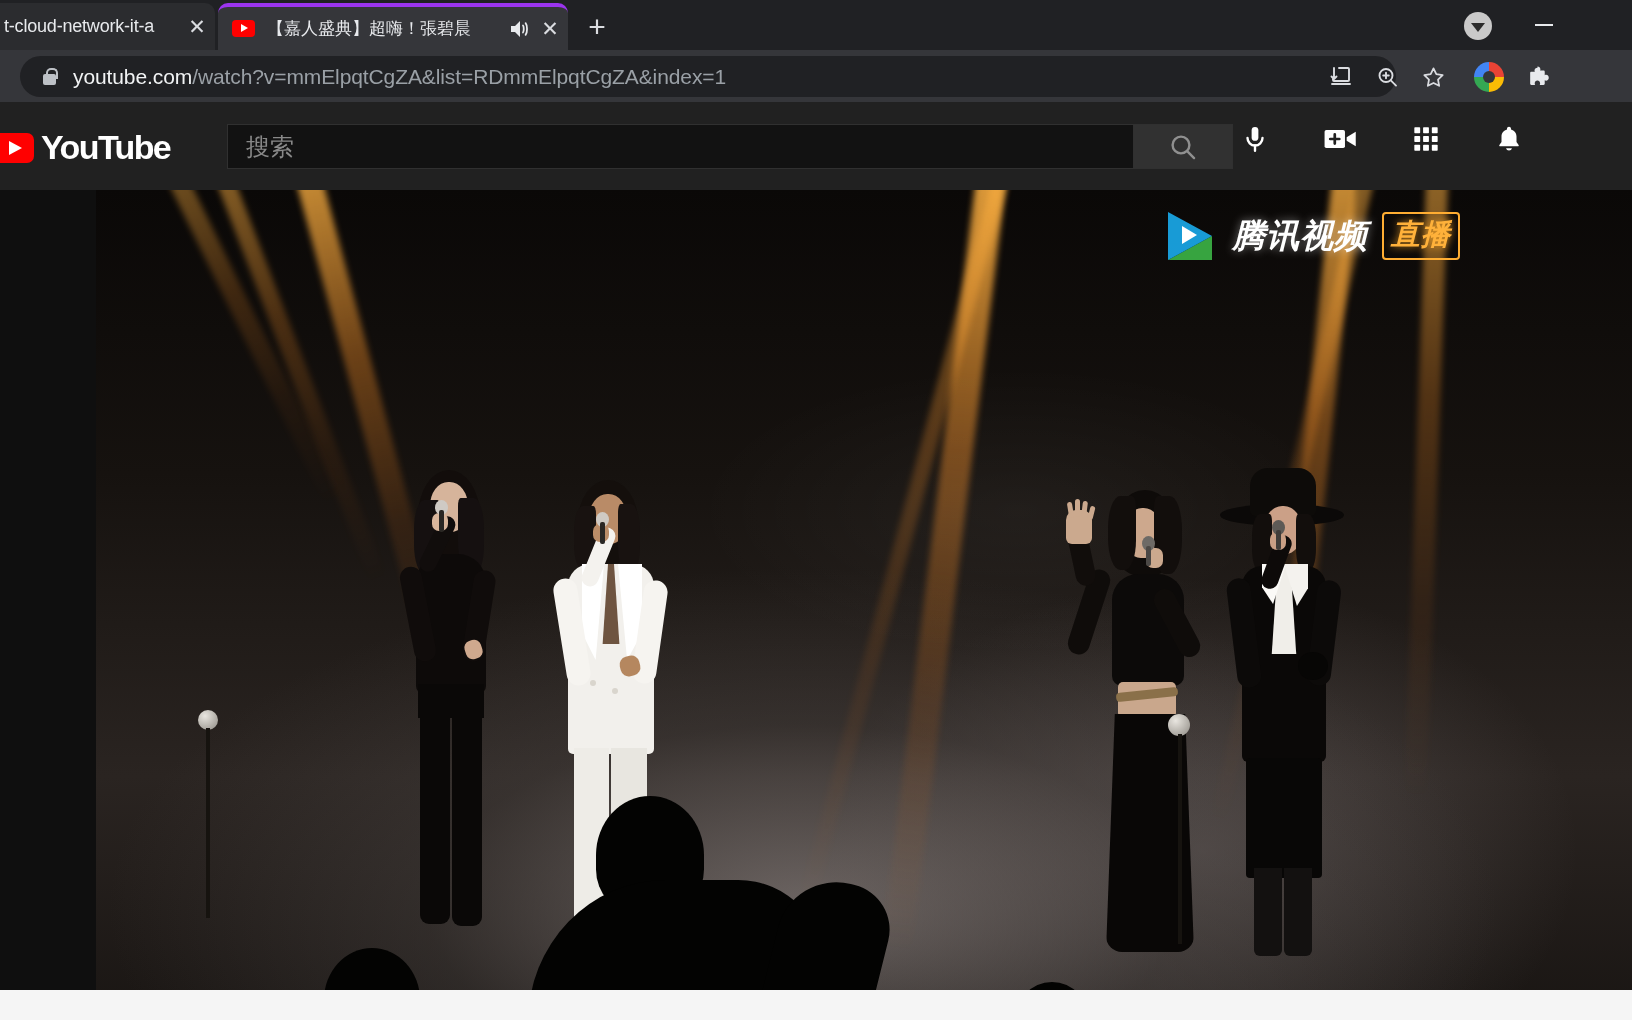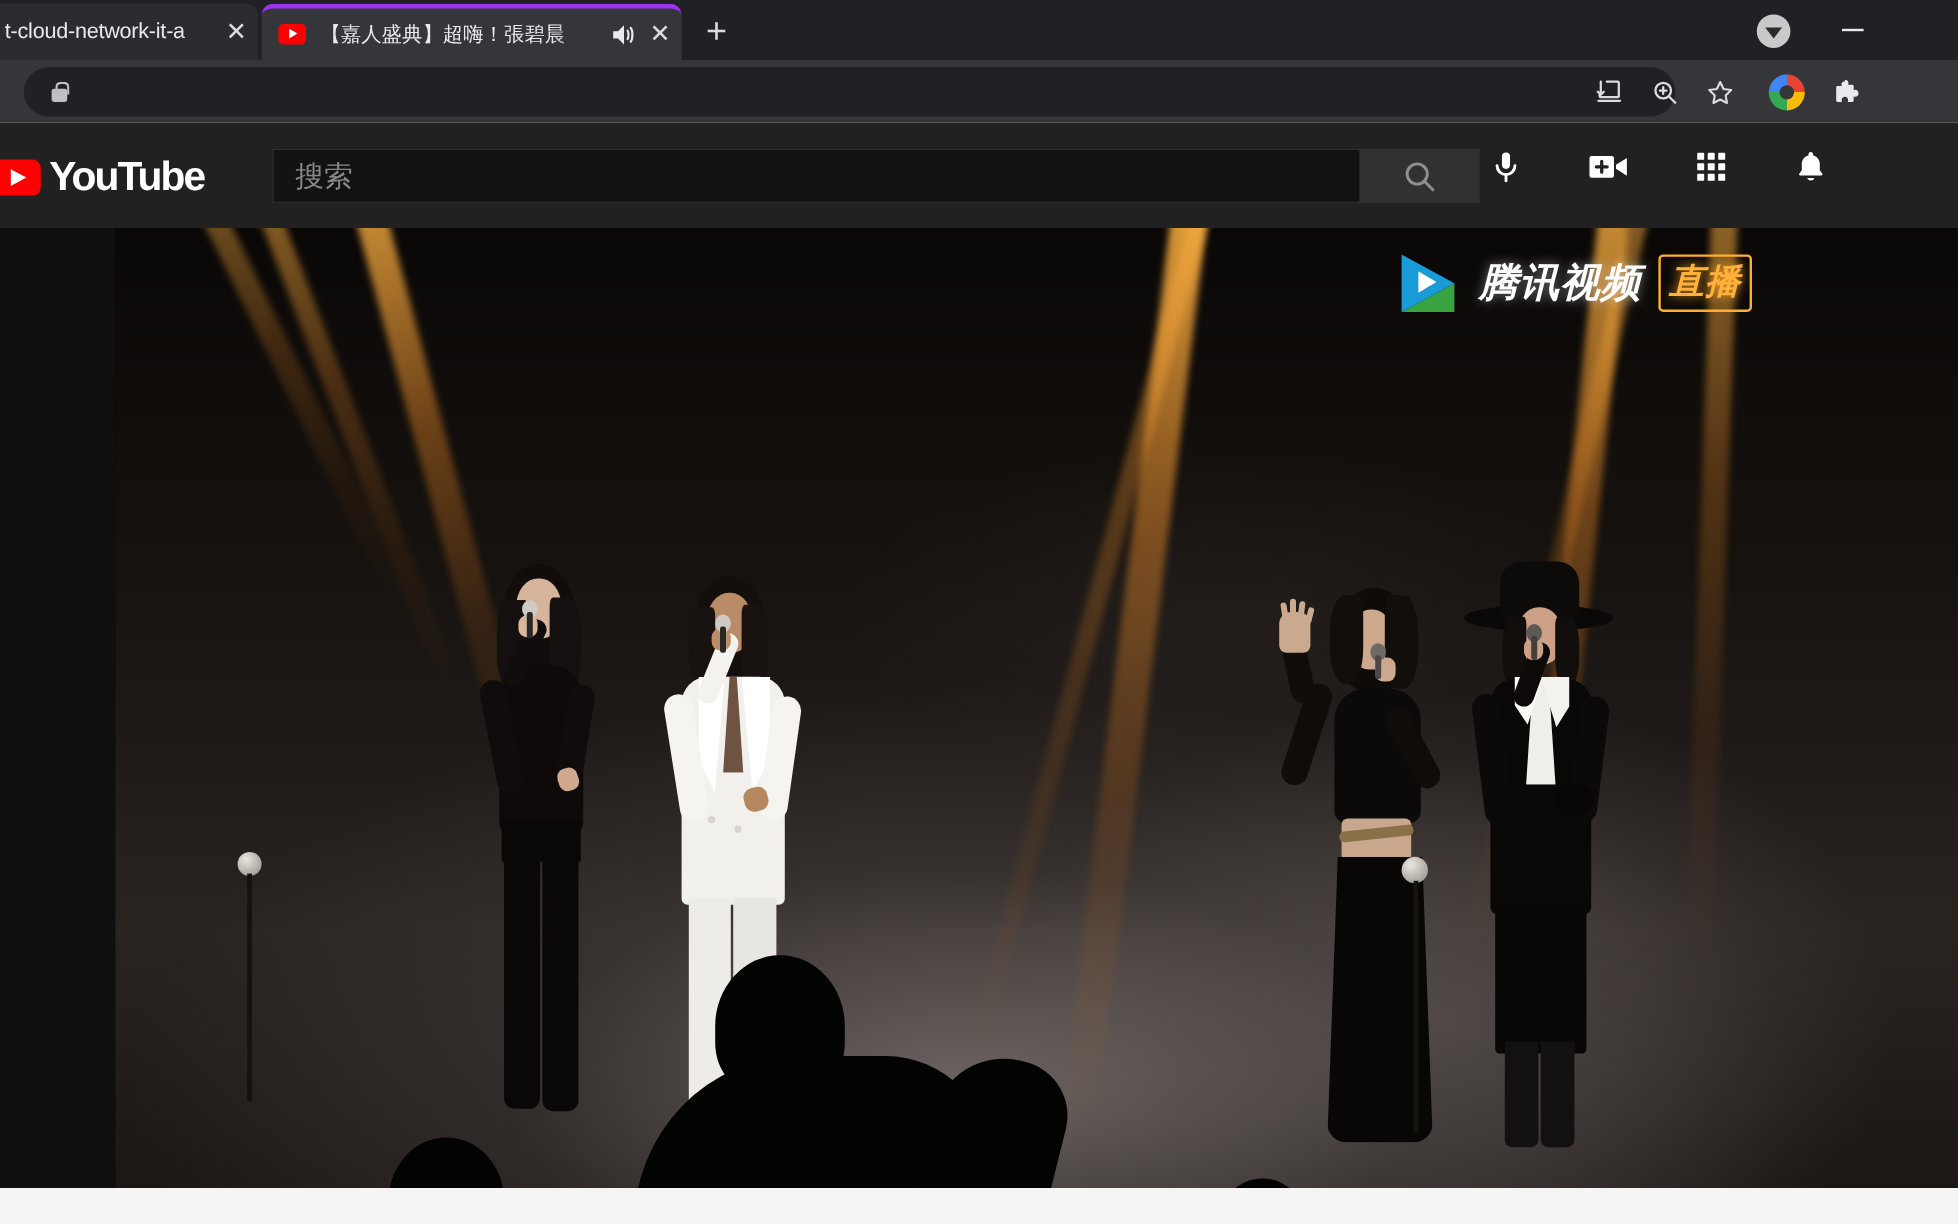--- a/index.html
+++ b/index.html
@@ -294,20 +294,23 @@
 
       <div class="newtab">+</div>
       <div class="win-chevron"></div>
       <div class="win-min"></div>
     </div>
   </div>
 
   <div class="omnibox-row">
     <div class="omnibox">
       <div class="lock-icon"></div>
+      <div class="url-text">
+        <span class="url-host">youtube.com</span><span class="url-rest">/watch?v=mmElpqtCgZA&amp;list=RDmmElpqtCgZA&amp;index=1</span>
+      </div>
     </div>
   </div>
 
   <div class="omni-actions">
     <div class="omni-btn">
       <svg width="24" height="24" viewBox="0 0 24 24" fill="none" stroke="currentColor" stroke-width="1.9" stroke-linecap="round" stroke-linejoin="round">
         <path d="M5 3v11M5 14l-2.5-2.5M5 14l2.5-2.5"></path>
         <path d="M10 3h9a1 1 0 0 1 1 1v11a1 1 0 0 1-1 1H5a1 1 0 0 1-1-1v-1"></path>
         <path d="M3 19h18"></path>
       </svg>

